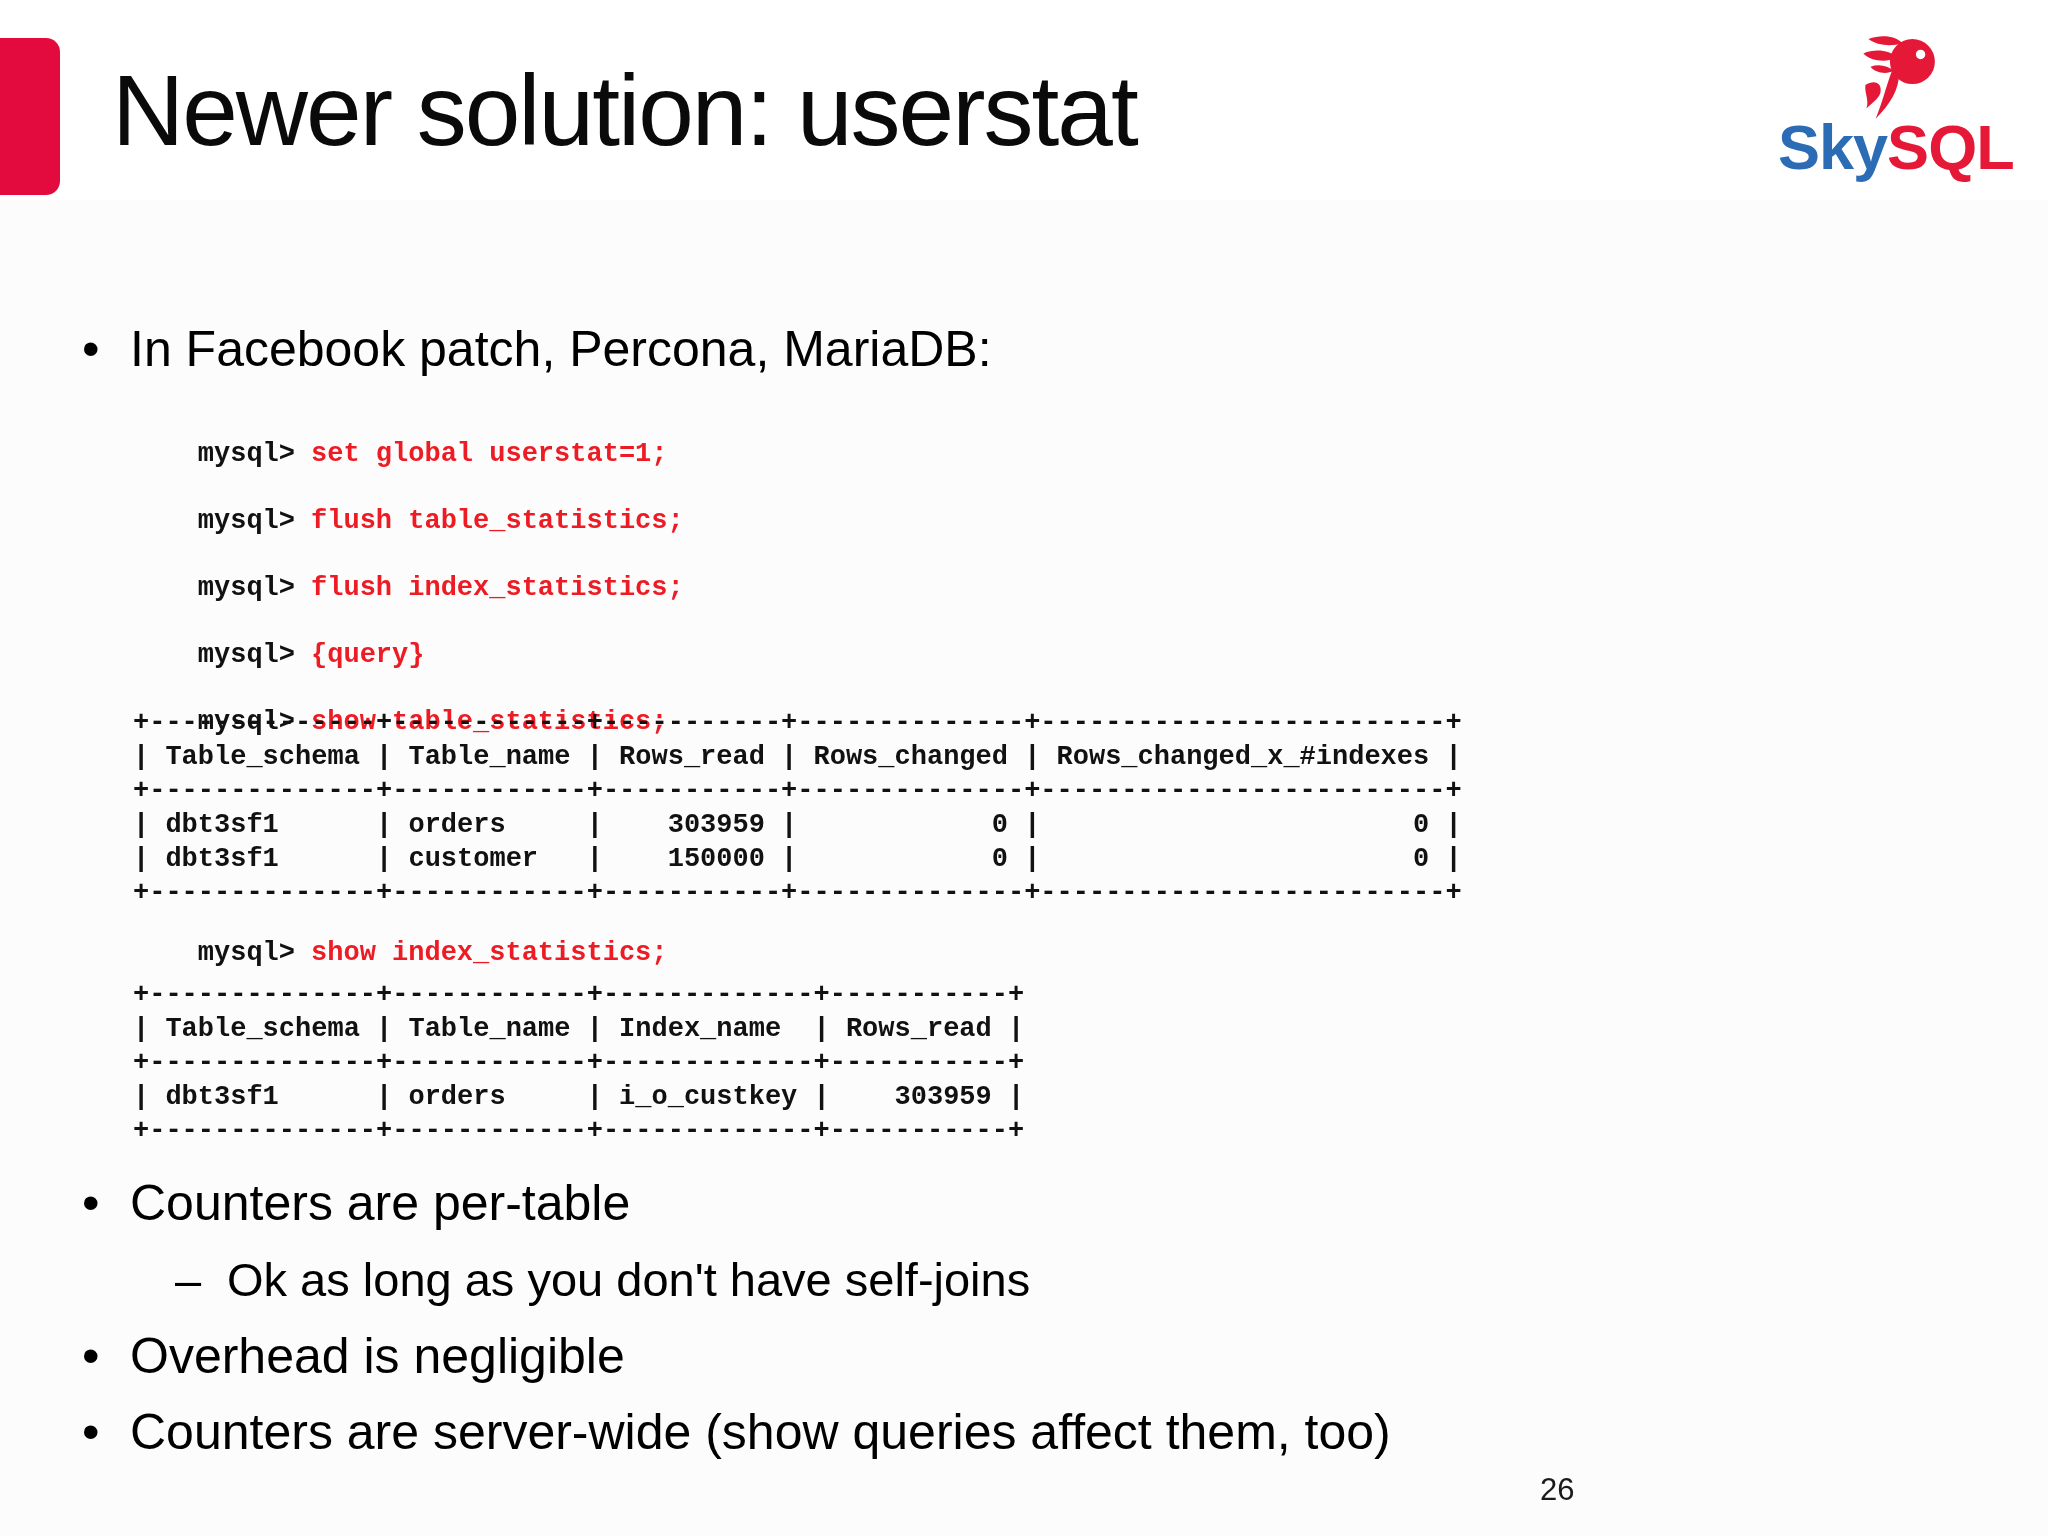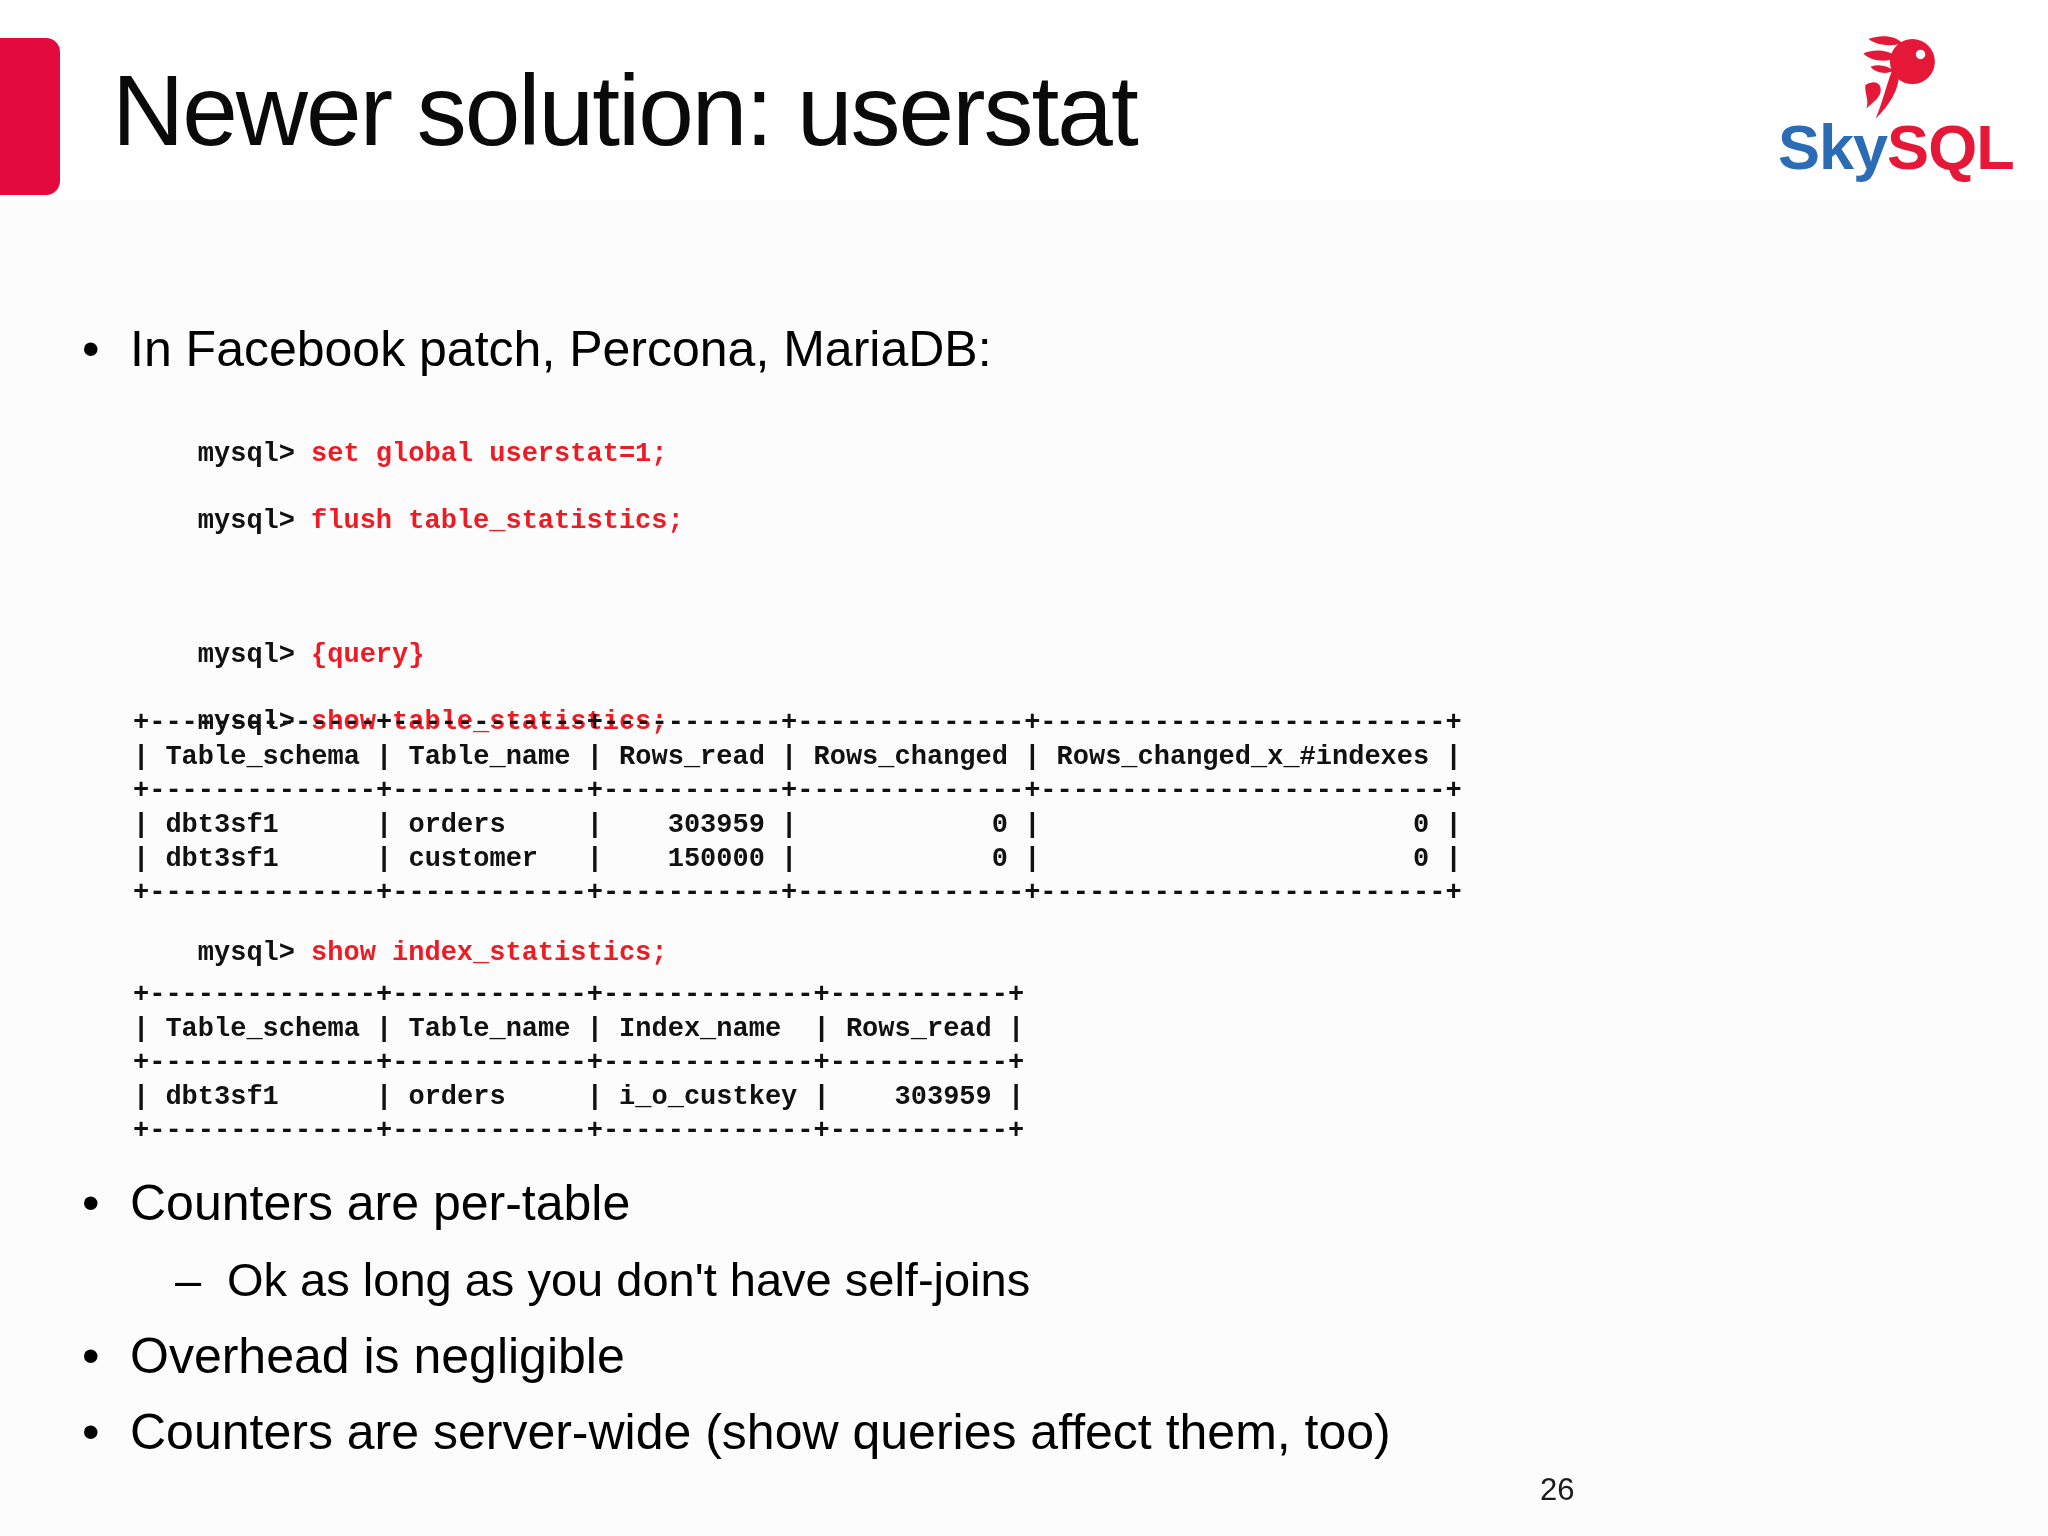--- a/index.html
+++ b/index.html
@@ -86,20 +86,23 @@
     <span class="marker">•</span>
     <span>In Facebook patch, Percona, MariaDB:</span>
   </div>
 
   <div class="code-line" style="top:403px;">
     <span>mysql&gt;</span><span class="cmd" style="color:#ed1c24;">set global userstat=1;</span>
   </div>
   <div class="code-line" style="top:470px;text-align:center;">
     <span>mysql&gt;</span><span class="cmd" style="color:#ed1c24;">flush table_statistics;</span>
   </div>
+  <div class="code-line" style="top:537px;">
+    <span>mysql&gt;</span><span class="cmd" style="color:#ed1c24;">flush index_statistics;</span>
+  </div>
   <div class="code-line" style="top:604px;">
     <span>mysql&gt;</span><span class="cmd" style="color:#ed1c24;text-align:right;">{query}</span>
   </div>
   <div class="code-line" style="top:671px;">
     <span>mysql&gt;</span><span class="cmd" style="color:#ed1c24;">show table_statistics;</span>
   </div>
 
   <pre class="ascii-table" style="top:706px;">+--------------+------------+-----------+--------------+-------------------------+
 | Table_schema | Table_name | Rows_read | Rows_changed | Rows_changed_x_#indexes |
 +--------------+------------+-----------+--------------+-------------------------+

